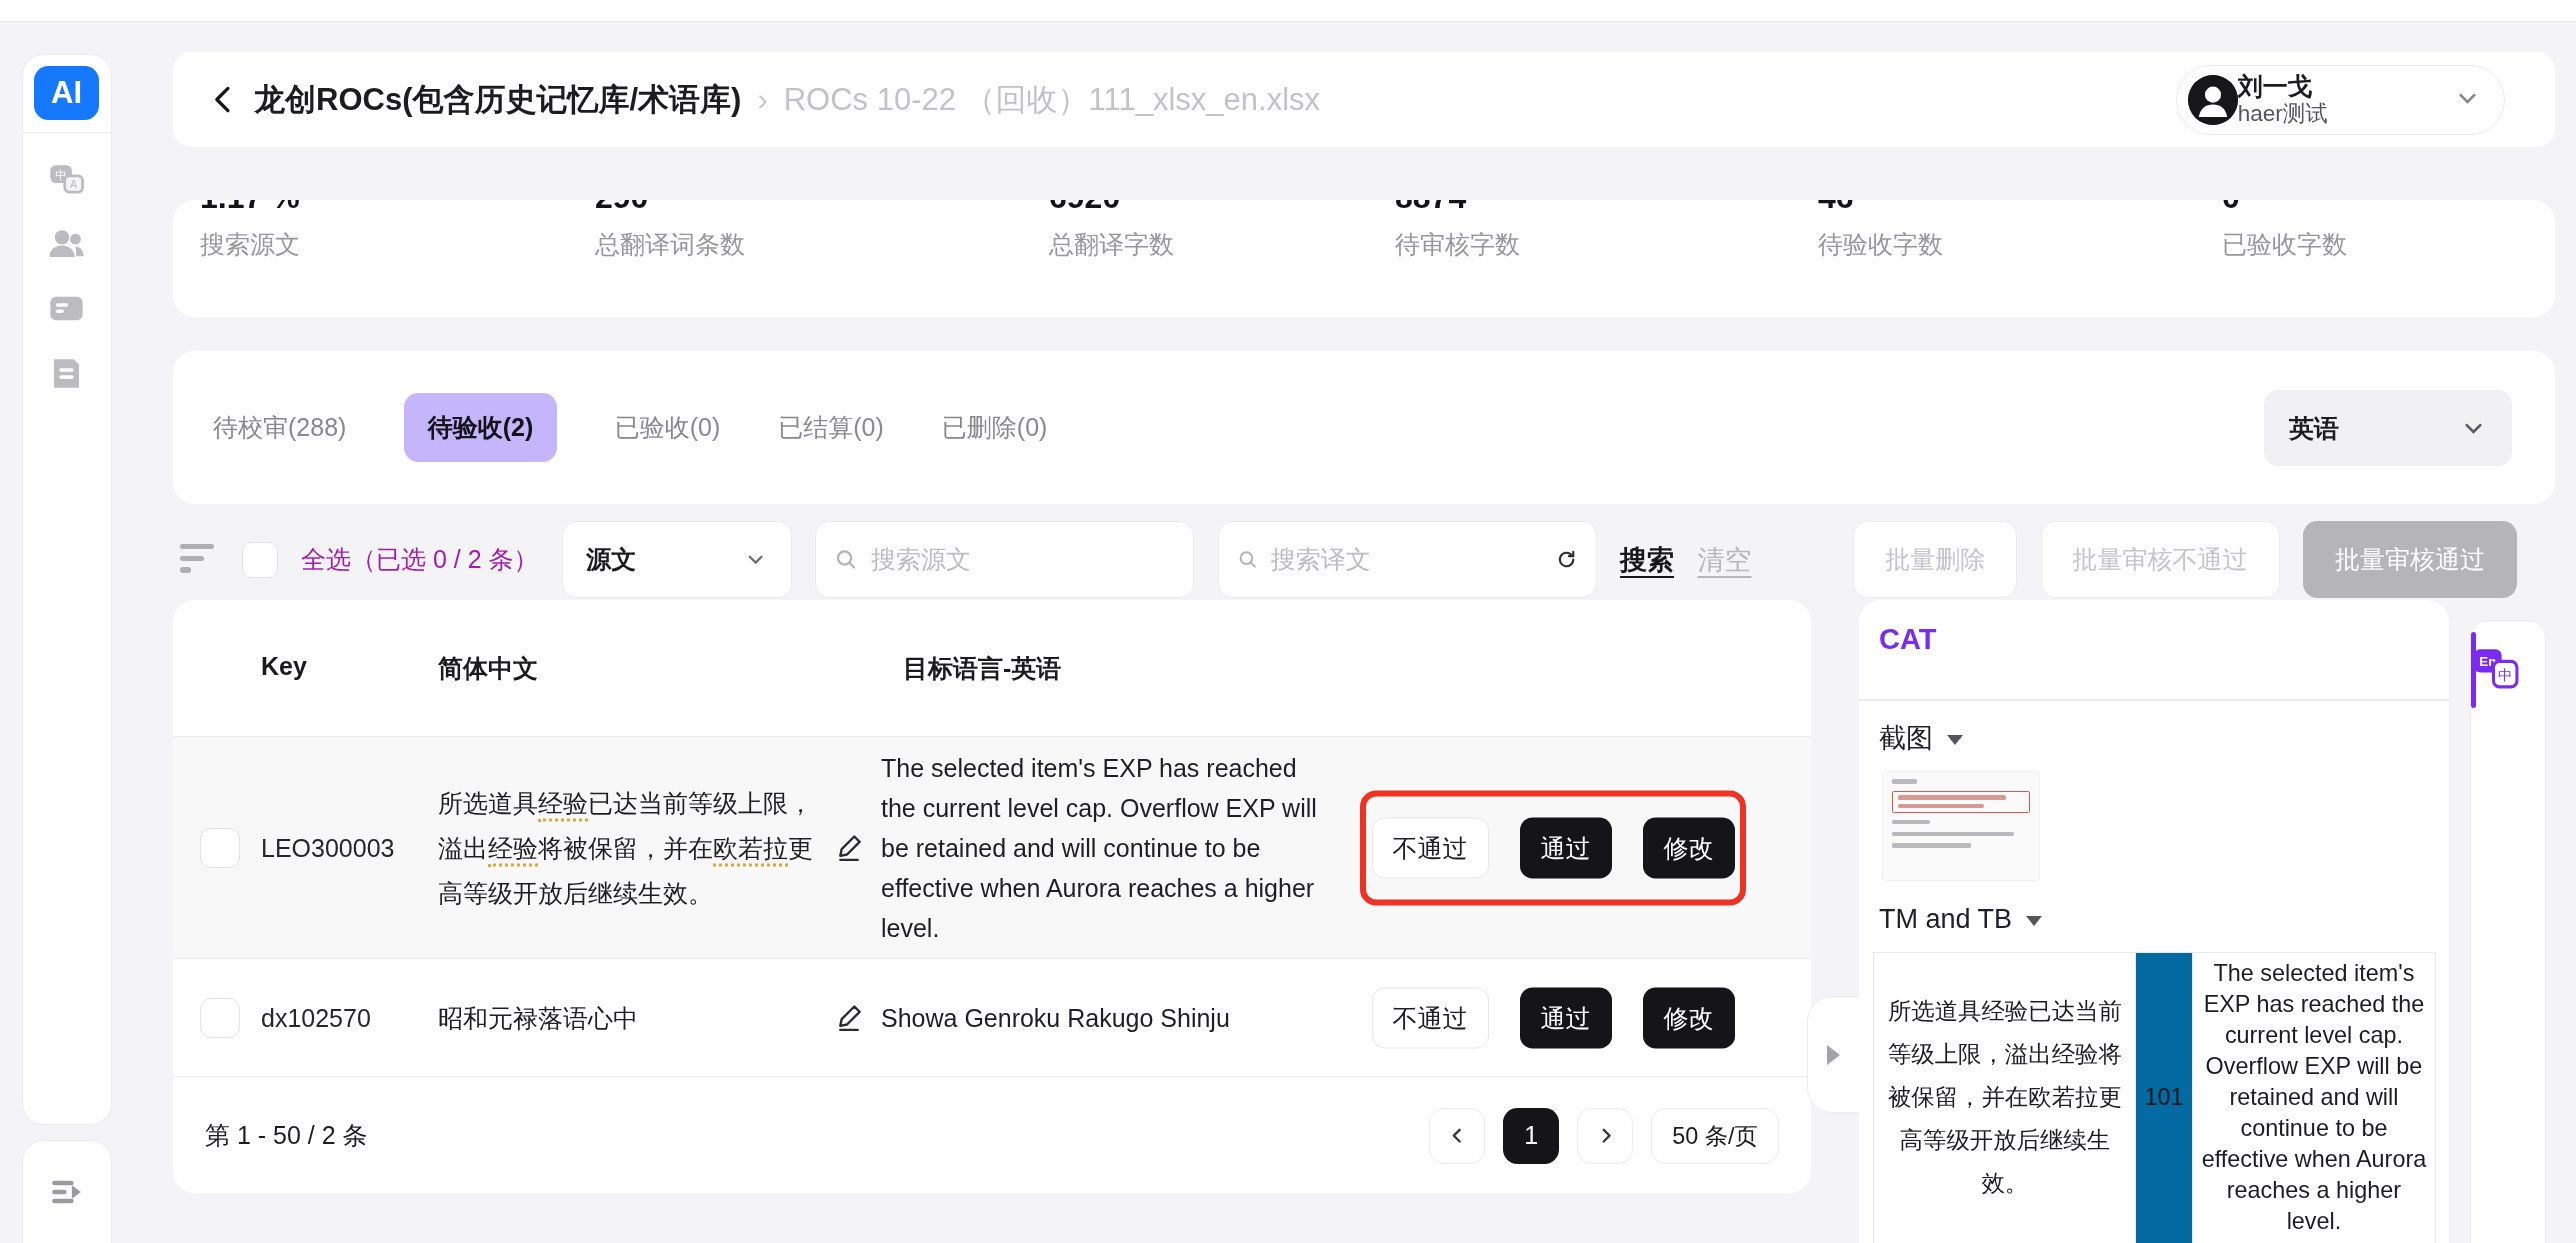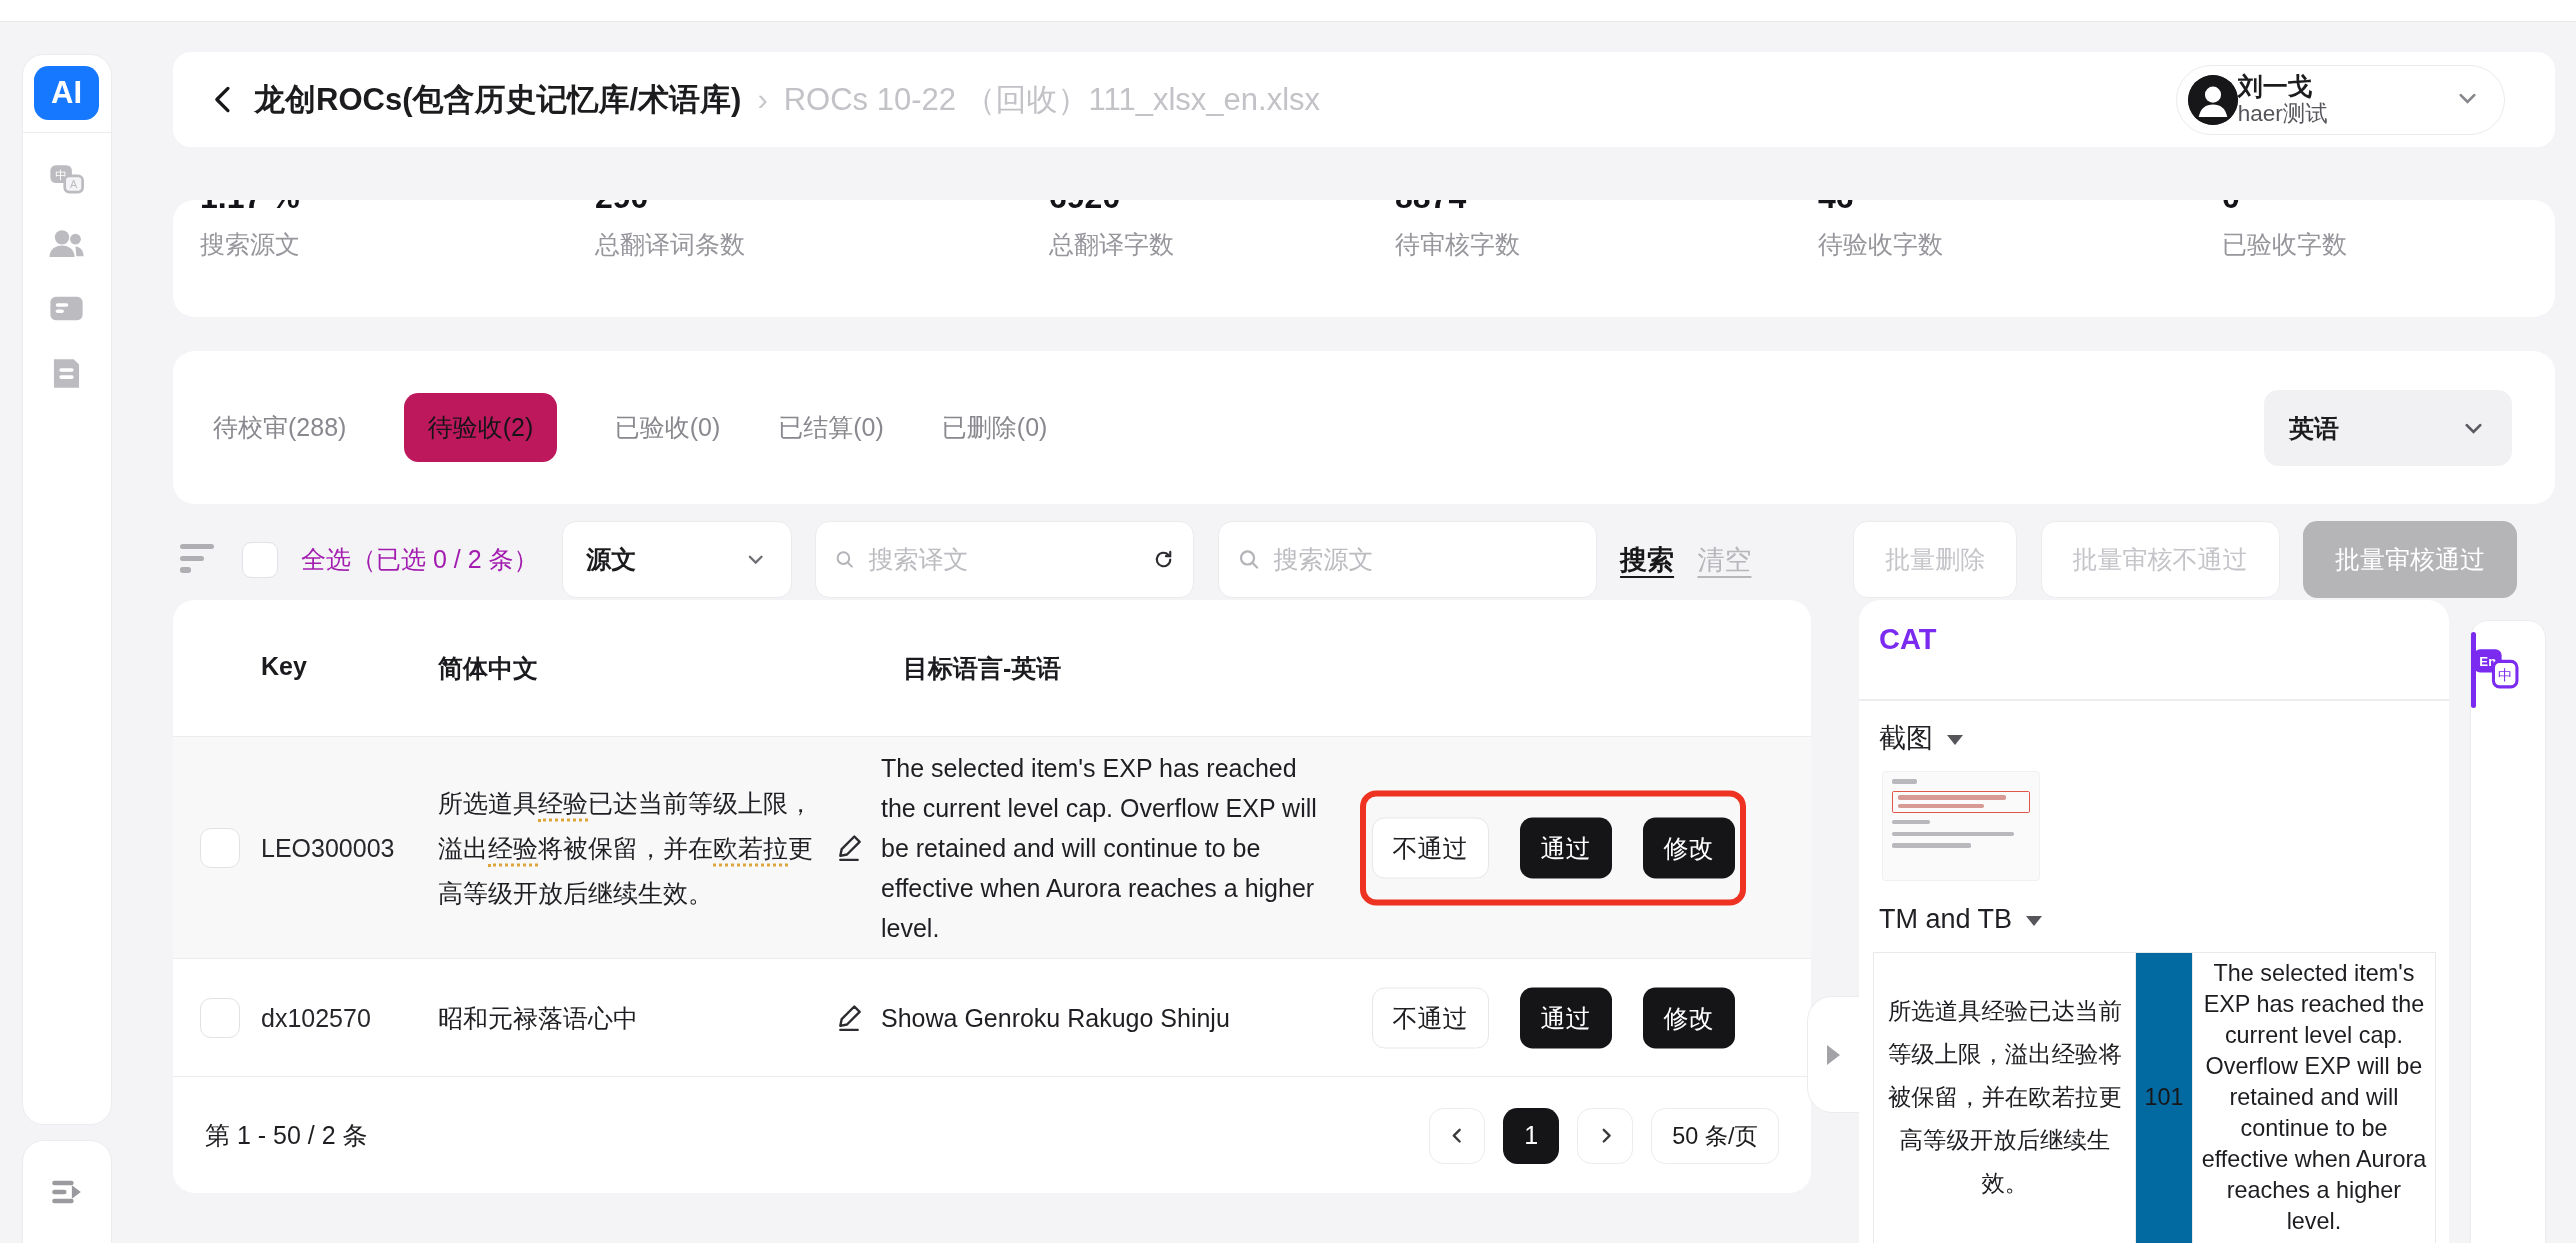--- a/index.html
+++ b/index.html
@@ -39,21 +39,21 @@
   .stat { position:absolute; top:0; }
   .stat-value { height:13.5px; overflow:hidden; }
   .stat-value span { display:block; font-size:32px; line-height:32px; font-weight:bold; margin-top:-19px; color:#141418; }
   .stat-label { margin-top:14.4px; font-size:25px; color:#96969c; }
   .stat:nth-child(1){left:27px;} .stat:nth-child(2){left:422px;} .stat:nth-child(3){left:876px;}
   .stat:nth-child(4){left:1222px;} .stat:nth-child(5){left:1645px;} .stat:nth-child(6){left:2049px;}
 
   
   .tabs-card { left:173px; top:351px; width:2382px; height:153px; display:flex; align-items:center; padding:0 40px; gap:58px; }
   .tab { font-size:25px; color:#88888e; cursor:pointer; white-space:nowrap; }
-  .tab.active { background:#be185d; border-radius:14.4px; padding:18px 23.4px; color:#141418; font-weight:normal; }
+  .tab.active { background:#c4b5fd; border-radius:14.4px; padding:18px 23.4px; color:#141418; font-weight:bold; }
   .lang-select { position:absolute; right:43px; top:39px; width:248px; height:76px; background:#f1f1f4; border-radius:14.4px;
           display:flex; align-items:center; justify-content:space-between; padding:0 25px; font-size:25px; font-weight:bold; cursor:pointer; }
 
   
   .filter-row { position:absolute; left:173px; top:520px; width:2382px; height:79px; display:flex; align-items:center;
           padding-right:38px; gap:23.4px; }
   .filter-icon { width:38px; height:31px; display:flex; flex-direction:column; gap:6.3px; margin-left:7.2px; flex:0 0 auto;}
   .filter-icon i { display:block; height:5.4px; border-radius:2.7px; background:#aeaeb3; }
   .filter-icon i:nth-child(1){width:34px;} .filter-icon i:nth-child(2){width:23.4px;} .filter-icon i:nth-child(3){width:10.8px;}
   .checkbox { width:36px; height:36px; border:1.8px solid #e2e2e6; border-radius:9px; background:#fff; flex:0 0 auto; cursor:pointer; }
@@ -292,32 +292,32 @@
       <span>源文</span>
       <svg width="23.4" height="23.4" viewBox="0 0 24 24" fill="none" stroke="#6e6e74" stroke-width="2.4" stroke-linecap="round">
           <polyline points="6,9 12,15 18,9"></polyline>
         </svg>
     </div>
     <div class="search-box">
       <svg width="27" height="27" viewBox="0 0 24 24" fill="none" stroke="#b3b3b8" stroke-width="2.2" stroke-linecap="round">
           <circle cx="10.5" cy="10.5" r="6.5"></circle>
           <line x1="15.5" y1="15.5" x2="20" y2="20"></line>
         </svg>
+      <input placeholder="搜索源文" style="">
+    </div>
+    <div class="search-box">
+      <svg width="27" height="27" viewBox="0 0 24 24" fill="none" stroke="#b3b3b8" stroke-width="2.2" stroke-linecap="round">
+          <circle cx="10.5" cy="10.5" r="6.5"></circle>
+          <line x1="15.5" y1="15.5" x2="20" y2="20"></line>
+        </svg>
       <input placeholder="搜索译文" style="">
       <svg width="29" height="29" viewBox="0 0 24 24" fill="none" stroke="#2c2c30" stroke-width="2.2" stroke-linecap="round">
           <path d="M19 12a7 7 0 1 1-2-4.9"></path>
           <polyline points="19,4 19,8.5 14.5,8.5"></polyline>
         </svg>
-    </div>
-    <div class="search-box">
-      <svg width="27" height="27" viewBox="0 0 24 24" fill="none" stroke="#b3b3b8" stroke-width="2.2" stroke-linecap="round">
-          <circle cx="10.5" cy="10.5" r="6.5"></circle>
-          <line x1="15.5" y1="15.5" x2="20" y2="20"></line>
-        </svg>
-      <input placeholder="搜索源文" style="">
     </div>
     <span class="link-search">搜索</span>
     <span class="link-clear">清空</span>
     <span class="spacer"></span>
     <span class="btn-ghost">批量删除</span>
     <span class="btn-ghost">批量审核不通过</span>
     <span class="btn-approve-all">批量审核通过</span>
   </section>
 
   <section class="card table-card">

